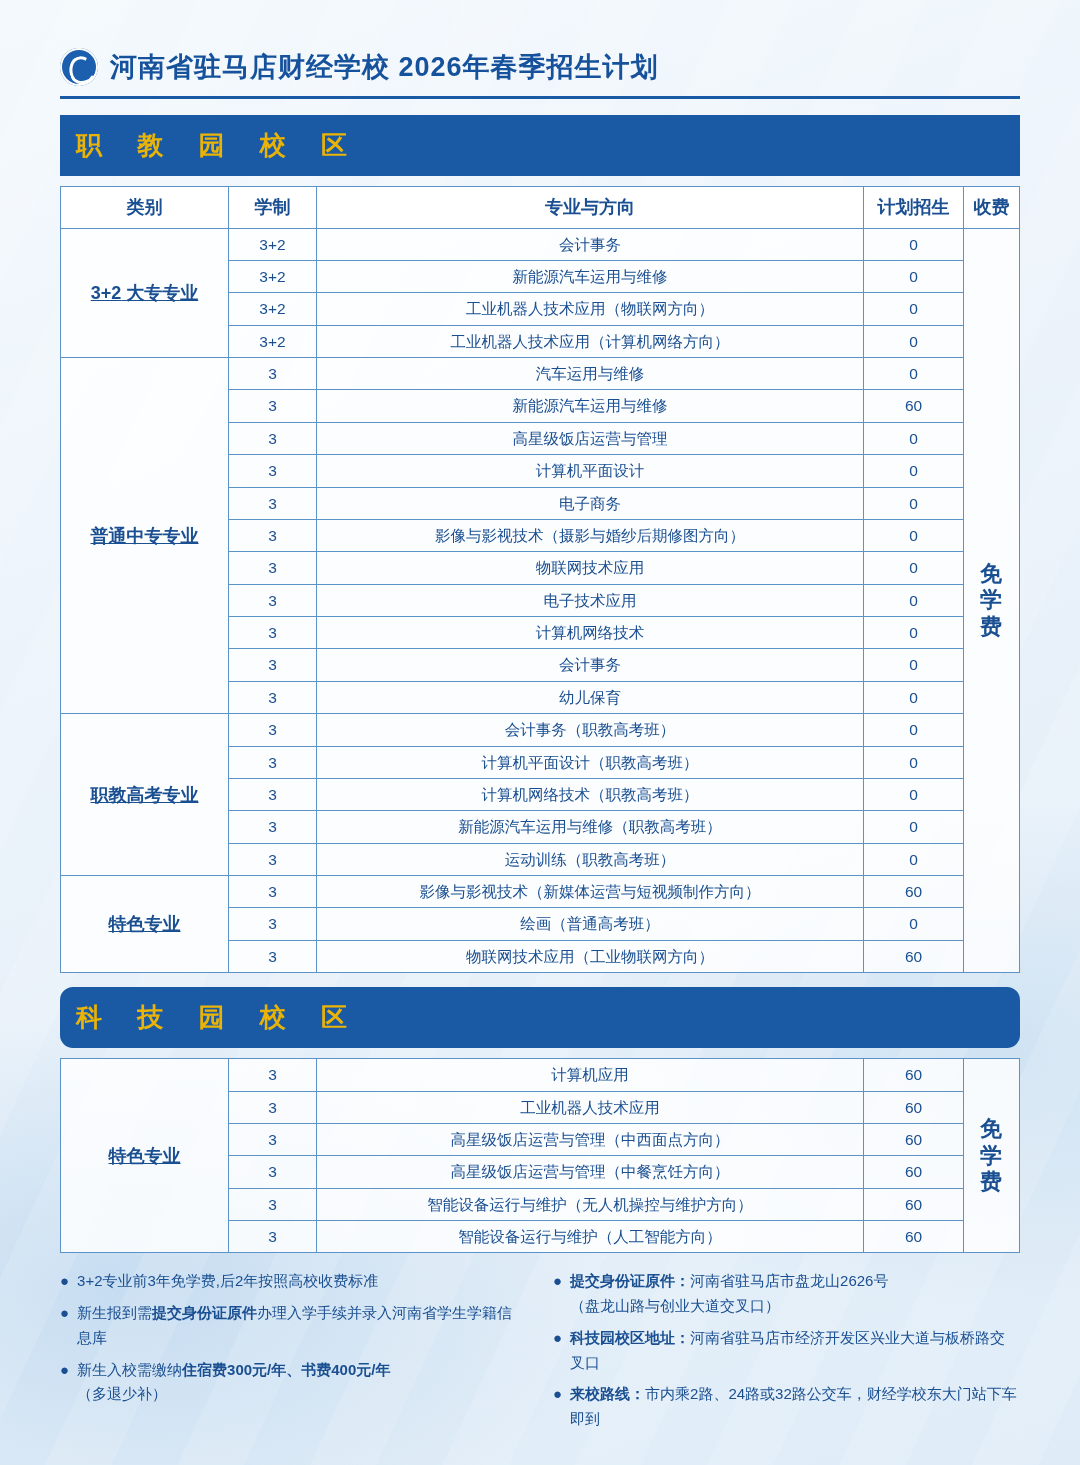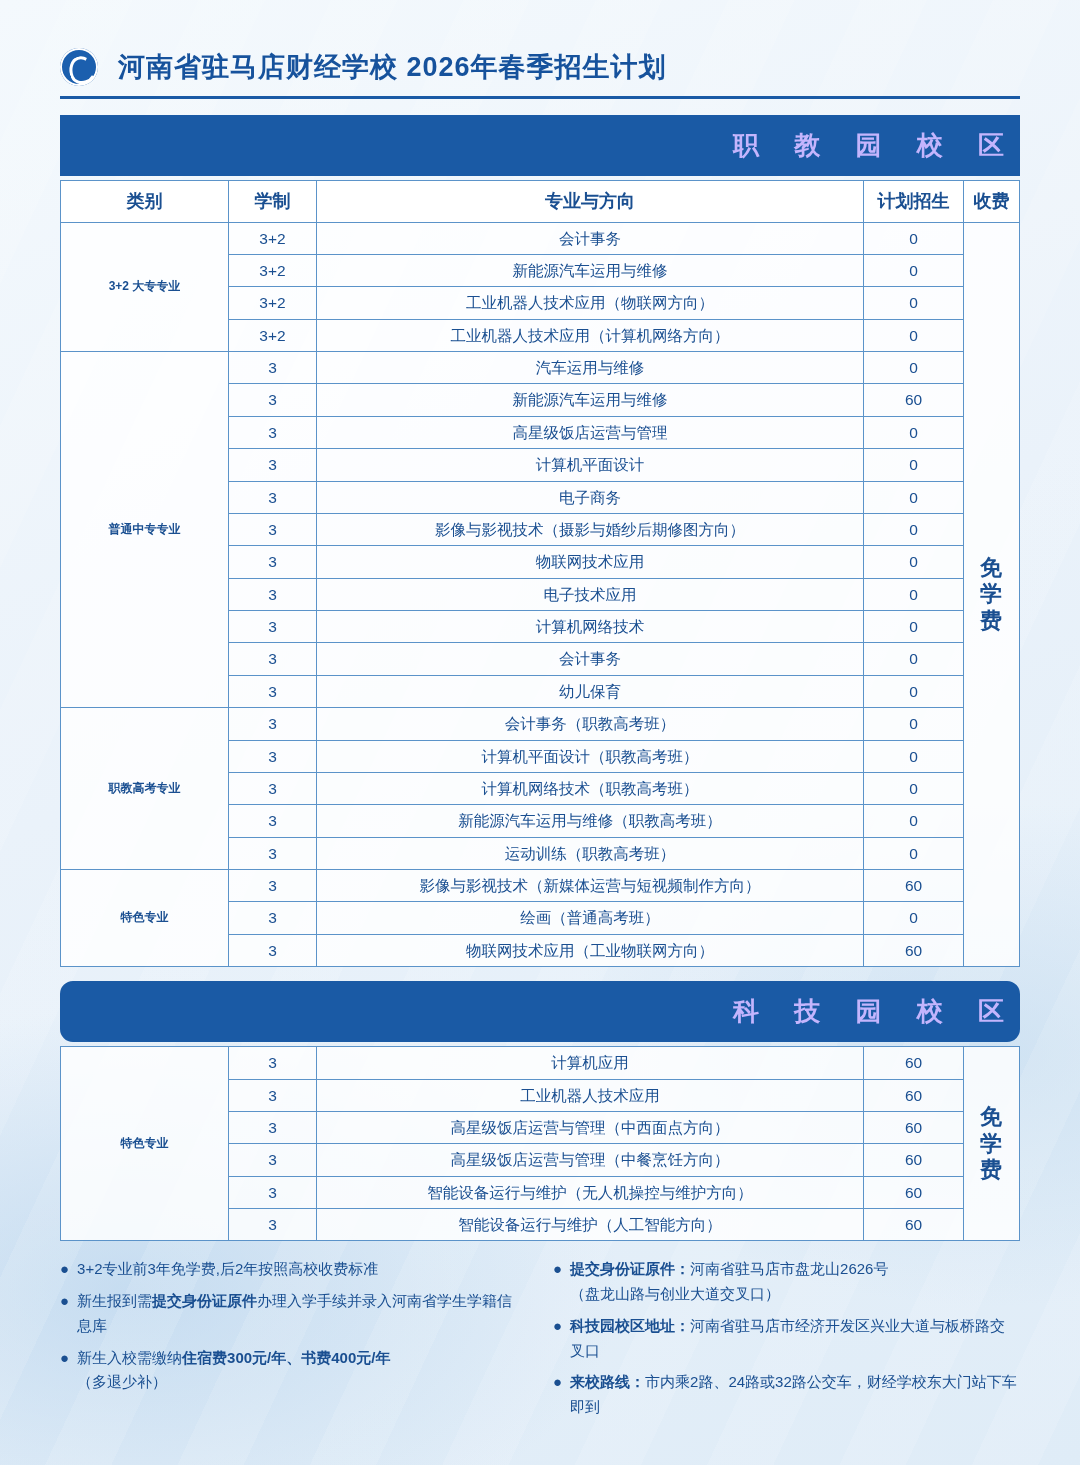--- a/index.html
+++ b/index.html
@@ -35,21 +35,21 @@
     width: 1080px;
     height: 1465px;
     box-sizing: border-box;
     padding: 48px 60px 0 60px;
   }
 
   
   .header {
     display: flex;
     align-items: center;
-    gap: 20px;
+    gap: 12px;
     padding-bottom: 10px;
   }
   .logo {
     width: 38px;
     height: 38px;
     border-radius: 50%;
     background: #1b5fae;
     position: relative;
     flex: 0 0 auto;
     box-shadow: inset 0 0 0 2px #ffffff;
@@ -75,27 +75,27 @@
   }
   .header-rule {
     height: 3px;
     background: #1a5aa5;
     margin-bottom: 16px;
   }
 
   
   .band {
     background: #1a5aa5;
-    color: #c4b5fd;
-    text-align: right;
+    color: #eab308;
+    text-align: left;
     font-size: 26px;
     font-weight: bold;
     letter-spacing: 14px;
     padding: 11px 0 11px 14px;
-    margin-bottom: 4px;
+    margin-bottom: 10px;
     border: 2px solid #1a5aa5;
   }
   .band.second { margin-top: 14px; border-radius: 13px; }
 
   
   table {
     width: 100%;
     border-collapse: collapse;
     table-layout: fixed;
     background: rgba(255,255,255,0.82);
@@ -115,23 +115,24 @@
     padding: 9px 2px;
     background: rgba(255,255,255,0.9);
   }
   .col-cat { width: 168px; }
   .col-len { width: 88px; }
   .col-major { width: auto; }
   .col-plan { width: 100px; }
   .col-fee  { width: 56px; }
 
   td.cat {
-    font-size: 12px;
+    font-size: 18px;
     font-weight: bold;
     line-height: 1.45;
+    text-decoration: underline;
   }
   td.fee {
     font-size: 22px;
     font-weight: bold;
     line-height: 1.2;
     letter-spacing: 1px;
   }
   td.fee span { display: block; }
 
   

